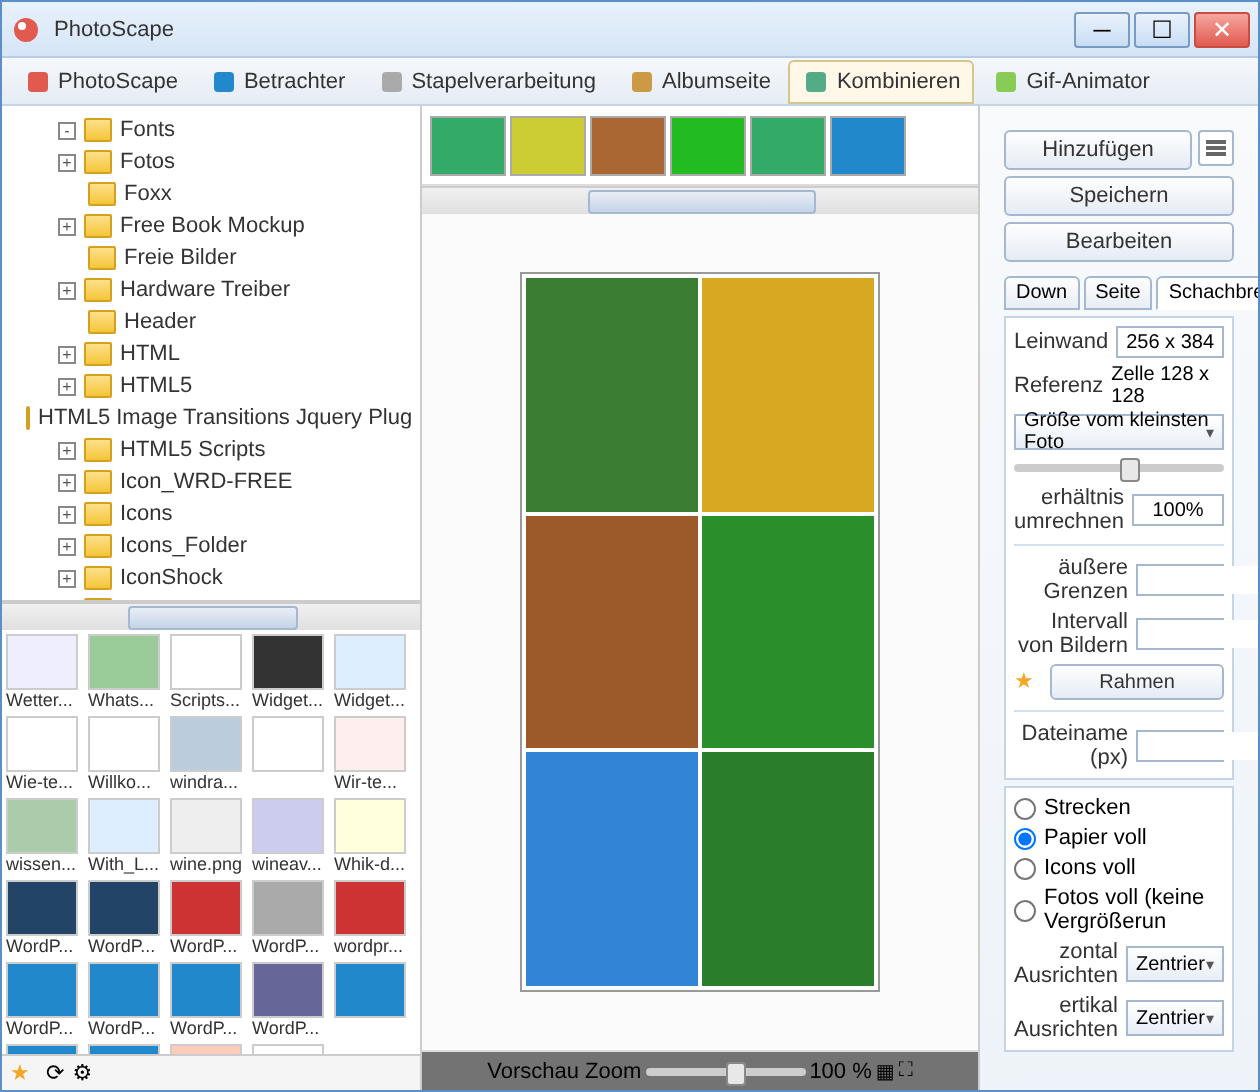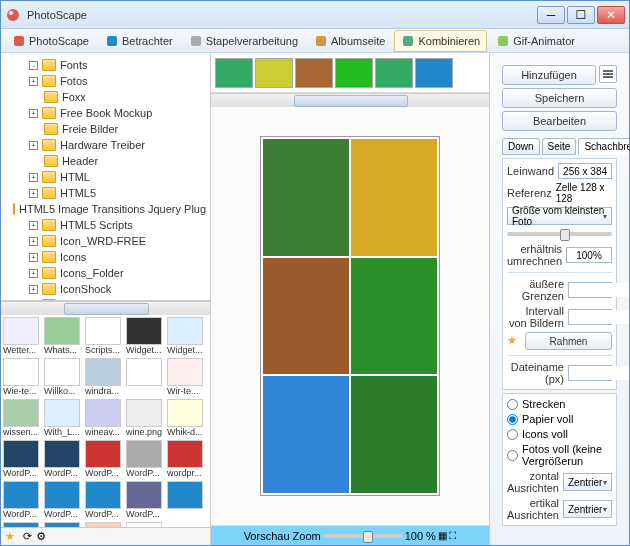--- a/index.html
+++ b/index.html
@@ -29,21 +29,21 @@
 .thumbcell { display: flex; flex-direction: column; align-items: flex-start; }
 .thumb { width: 36px; height: 28px; border: 1px solid #ccc; background: #eee; }
 .thumblabel { font-size: 9px; color: #333; white-space: nowrap; overflow: hidden; max-width: 38px; text-align: center; }
 .bottomicons { height: 18px; background: #f5f5f5; border-top: 1px solid #ccc; display: flex; align-items: center; gap: 4px; padding: 0 4px; }
 .midcol { flex: 1; display: flex; flex-direction: column; background: #fff; }
 .striprow { height: 40px; display: flex; align-items: center; gap: 2px; padding: 4px; border-bottom: 1px solid #ddd; }
 .stripthumb { width: 38px; height: 30px; border: 1px solid #aaa; }
 .canvaswrap { flex: 1; display: flex; align-items: center; justify-content: center; background: #fbfbfb; overflow: hidden; }
 .canvas { width: 180px; height: 360px; border: 1px solid #999; display: grid; grid-template-columns: 1fr 1fr; grid-template-rows: 1fr 1fr 1fr; gap: 2px; padding: 2px; background: #fff; }
 .cell { background: #888; }
-.zoomrow { height: 20px; display: flex; align-items: center; justify-content: center; gap: 2px; border-top: 1px solid #ddd; background: #7dd3fc; }
+.zoomrow { height: 20px; display: flex; align-items: center; justify-content: center; gap: 2px; border-top: 1px solid #ddd; background: #737373; }
 .slider { width: 80px; height: 4px; background: #ccc; border-radius: 2px; position: relative; }
 .slider::after { content: ""; position: absolute; left: 50%; top: -3px; width: 8px; height: 10px; background: #e8e8e8; border: 1px solid #888; border-radius: 2px; }
 .rightcol { width: 140px; display: flex; flex-direction: column; background: linear-gradient(#f8fafc, #eef3f9); border-left: 1px solid #ccc; padding: 12px; gap: 3px; overflow: hidden; }
 .btn { height: 20px; background: linear-gradient(#fefefe, #e5ecf4); border: 1px solid #a5b8cf; border-radius: 3px; display: flex; align-items: center; justify-content: center; cursor: pointer; color: #333; }
 .btn.small { height: 18px; padding: 0 4px; font-size: 10px; }
 .toprow { display: flex; gap: 3px; }
 .toprow .btn { flex: 1; }
 .menuicon { width: 18px; height: 18px; display: flex; flex-direction: column; justify-content: space-around; padding: 3px; border: 1px solid #a5b8cf; border-radius: 2px; background: #fff; }
 .menuicon span { height: 2px; background: #666; }
 .subtabs { display: flex; gap: 2px; margin-top: 4px; }
@@ -264,26 +264,26 @@
             </div>
             <div class="thumbcell">
               <div class="thumb" style="background:#aca"></div>
               <div class="thumblabel">wissen...</div>
             </div>
             <div class="thumbcell">
               <div class="thumb" style="background:#def"></div>
               <div class="thumblabel">With_L...</div>
             </div>
             <div class="thumbcell">
+              <div class="thumb" style="background:#eee"></div>
+              <div class="thumblabel">wine.png</div>
+            </div>
+            <div class="thumbcell">
               <div class="thumb" style="background:#cce"></div>
               <div class="thumblabel">wineav...</div>
-            </div>
-            <div class="thumbcell">
-              <div class="thumb" style="background:#eee"></div>
-              <div class="thumblabel">wine.png</div>
             </div>
             <div class="thumbcell">
               <div class="thumb" style="background:#ffd"></div>
               <div class="thumblabel">Whik-d...</div>
             </div>
             <div class="thumbcell">
               <div class="thumb" style="background:#246"></div>
               <div class="thumblabel">WordP...</div>
             </div>
             <div class="thumbcell">

